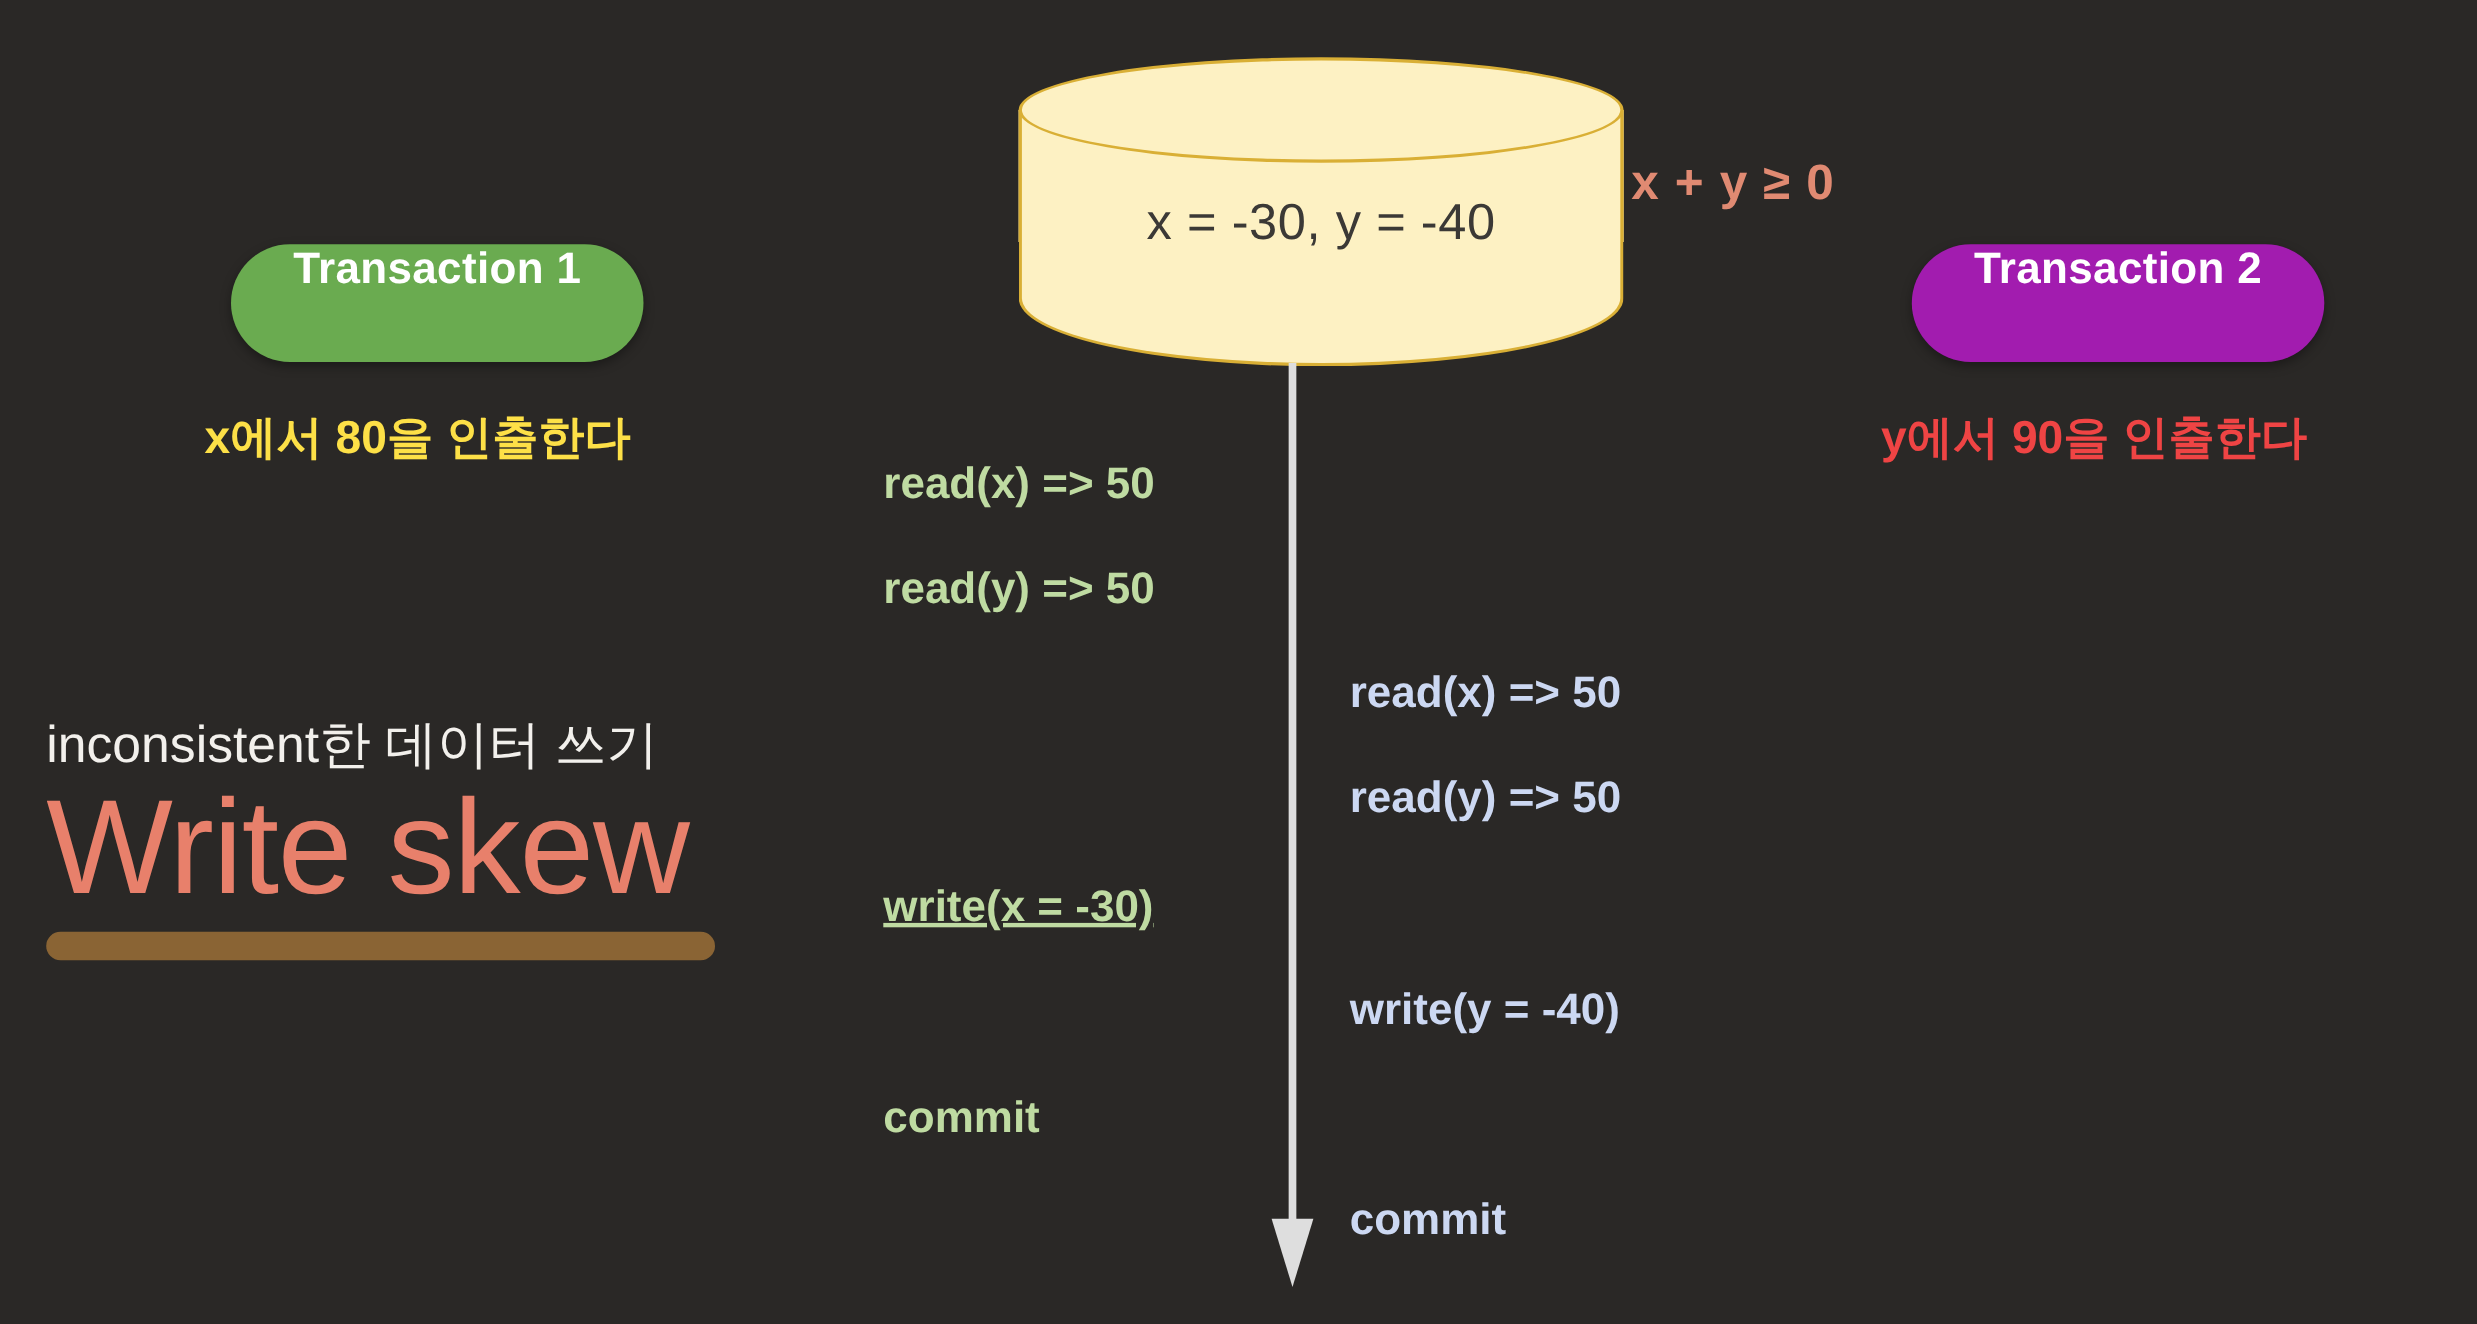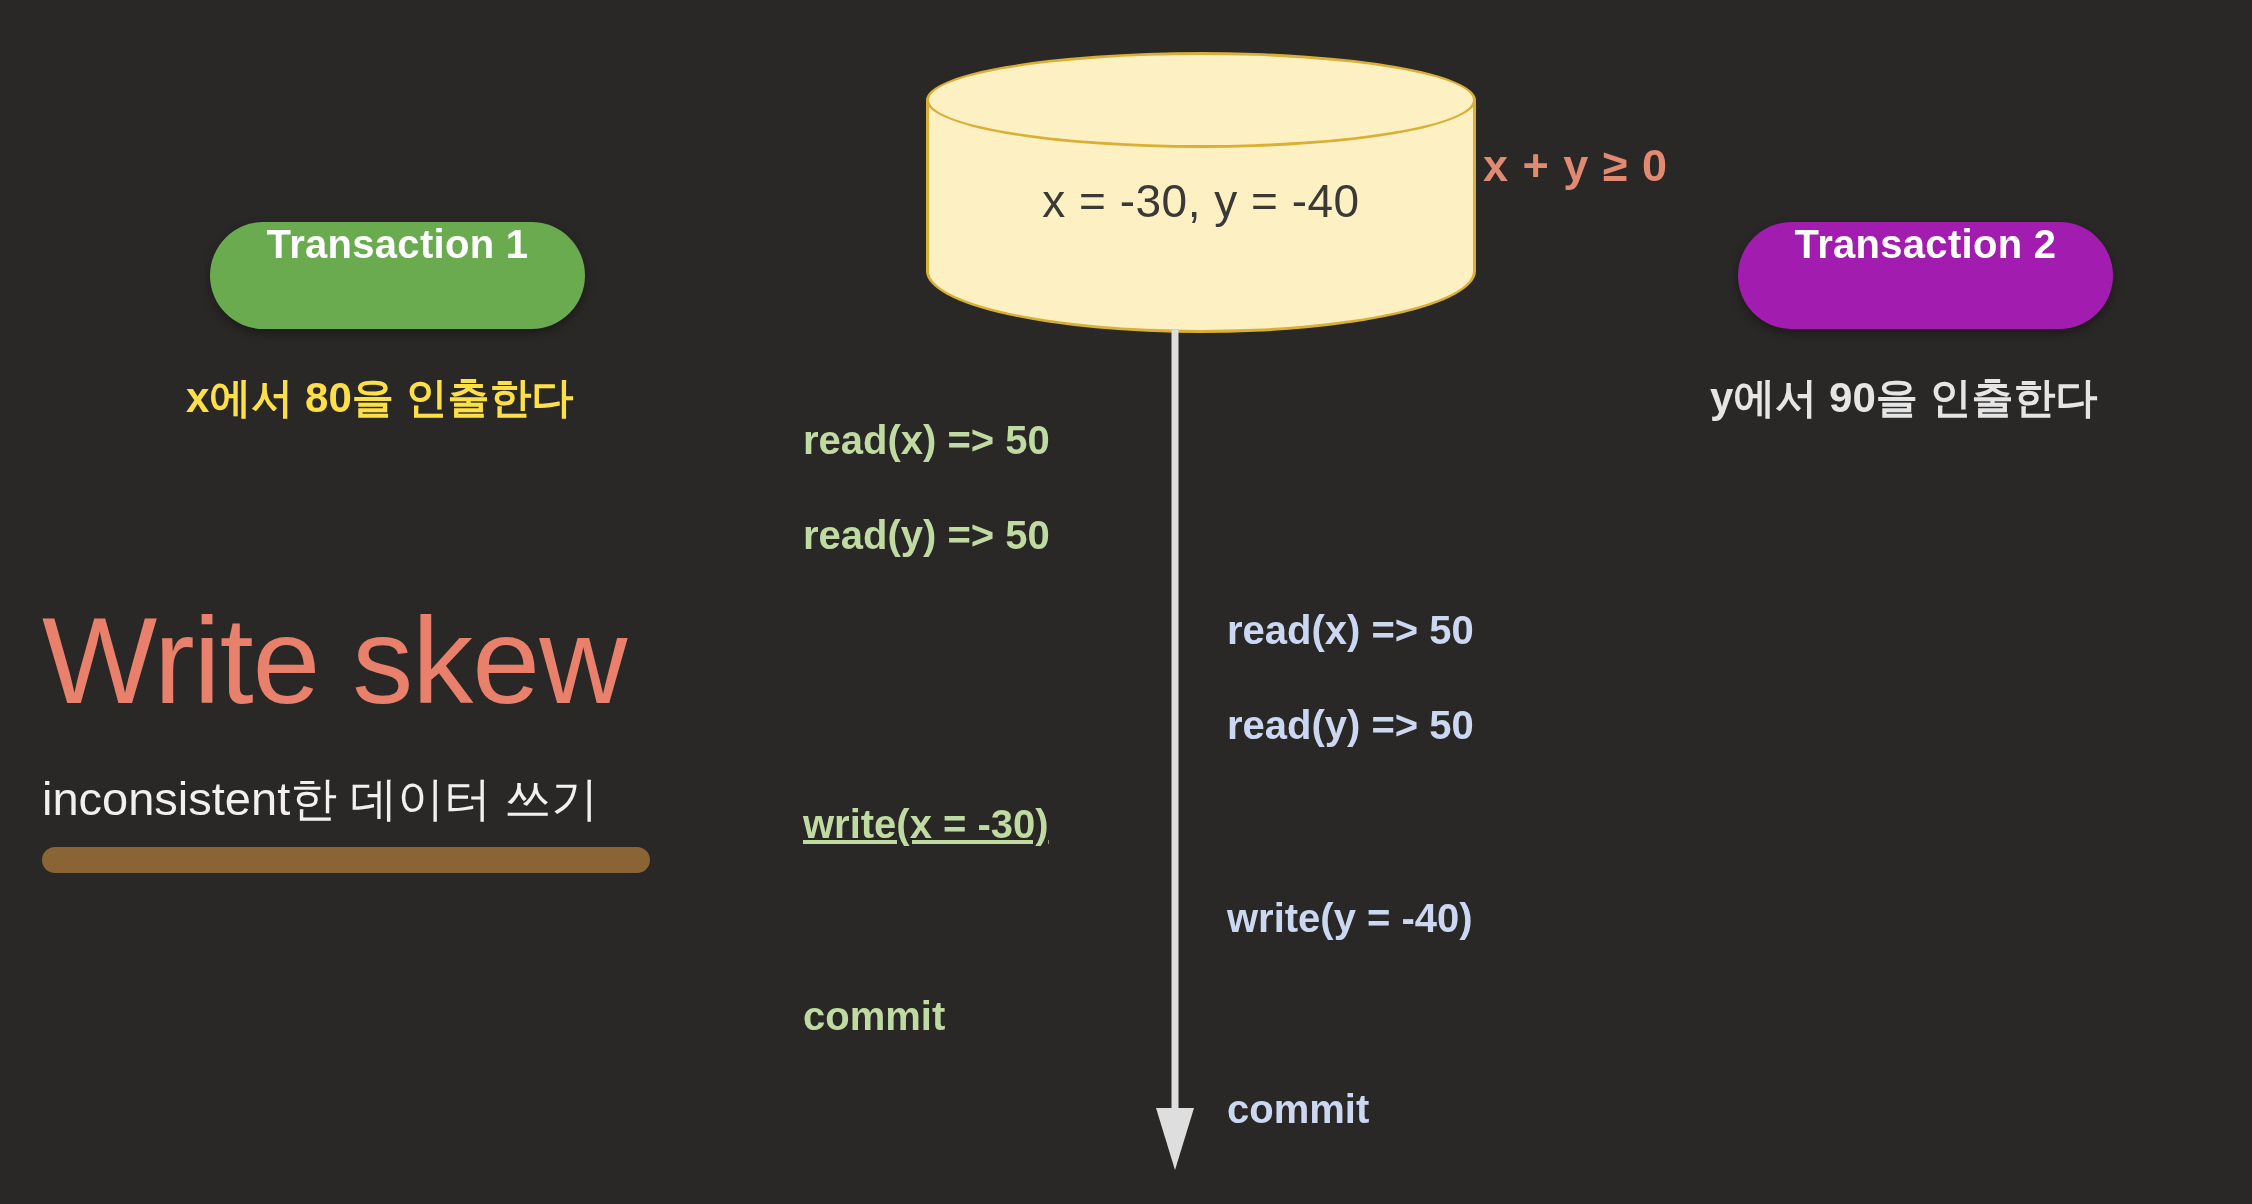--- a/index.html
+++ b/index.html
@@ -127,21 +127,21 @@
     white-space: nowrap;
   }
   #txn1-desc {
     left: 186px;
     top: 370px;
     color: #fde047;
   }
   #txn2-desc {
     left: 1710px;
     top: 370px;
-    color: #e5e5e5;
+    color: #ef4444;
   }
 
   
   #title-block {
     position: absolute;
     left: 42px;
     top: 600px;
     width: 760px;
   }
   #page-title {
@@ -203,22 +203,22 @@
     <span>Transaction 1</span>
   </div>
   <div class="txn-desc" id="txn1-desc">x에서 80을 인출한다</div>
 
   <div class="txn-badge" id="txn2-badge">
     <span>Transaction 2</span>
   </div>
   <div class="txn-desc" id="txn2-desc">y에서 90을 인출한다</div>
 
   <div id="title-block">
+    <div id="page-subtitle">inconsistent한 데이터 쓰기</div>
     <div id="page-title">Write skew</div>
-    <div id="page-subtitle">inconsistent한 데이터 쓰기</div>
     <div id="highlight-bar"></div>
   </div>
 
   <div id="op-log-left"></div>
   <div id="op-log-right"></div>
 
 <div class="op-line op-left" style="top: 386px;">read(x) =&gt; 50</div>
     <div class="op-line op-left" style="top: 481px;">read(y) =&gt; 50</div>
     <div class="op-line op-left" style="top: 770px; text-decoration: underline;">write(x = -30)</div>
     <div class="op-line op-left" style="top: 962px;">commit</div>

